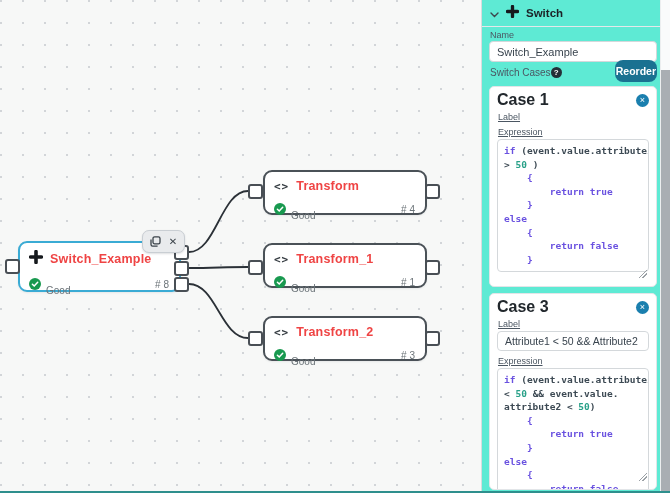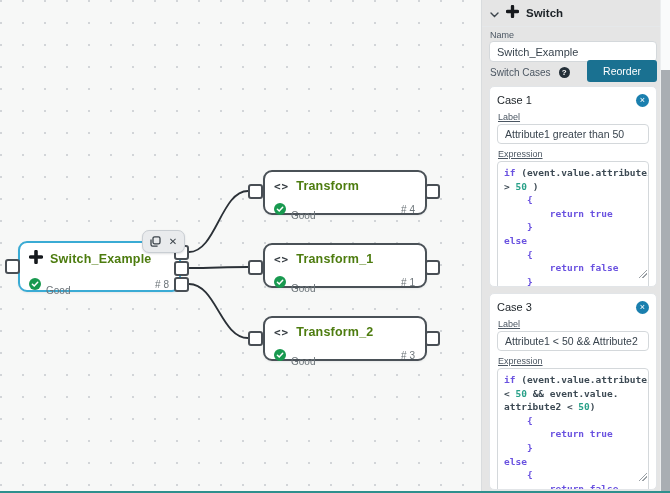--- a/index.html
+++ b/index.html
@@ -15,21 +15,21 @@
   }
   .wires { position:absolute; left:0; top:0; z-index:1; }
   .wires path { stroke:#2b3137; stroke-width:1.8; fill:none; }
 
   .node {
     position:absolute; background:#fff; border:2px solid #4a5157; border-radius:9px;
     z-index:2; box-shadow:0 1px 2px rgba(40,50,60,.08);
   }
   .node.selected { border-color:#3aabd4; }
   .node-title-row { display:flex; align-items:center; gap:7px; padding:7px 10px 0 9px; }
-  .node-title { font-size:12.5px; font-weight:bold; color:#4d7c0f; letter-spacing:.2px; white-space:nowrap; }
+  .node-title { font-size:12.5px; font-weight:bold; color:#ef4444; letter-spacing:.2px; white-space:nowrap; }
   .node-status-row { display:flex; align-items:center; gap:5px; padding:5px 10px 0 9px; }
   .status-text { font-size:10px; color:#6b7378;margin-top:12px; }
   .node-count { margin-left:auto; font-size:10px; color:#6b7378; }
   .code-glyph { font-size:11px; font-weight:bold; color:#343b41; letter-spacing:1px; font-family:"DejaVu Sans Mono", monospace; }
 
   .port {
     position:absolute; width:15px; height:15px; background:#fff;
     border:2px solid #494f55; border-radius:3px; z-index:3;
   }
 
@@ -37,51 +37,51 @@
     position:absolute; left:142px; top:230px; width:43px; height:23px; z-index:6;
     background:#e9ebed; border:1px solid #c9ced3; border-radius:7px;
     display:flex; align-items:center; justify-content:center; gap:8px;
     box-shadow:0 1px 2px rgba(40,50,60,.15);
   }
   .toolbar-x { font-size:10px; color:#3a4249; line-height:1; cursor:default; }
 
   
   .panel {
     position:absolute; left:481px; top:0; width:189px; height:493px;
-    background:#e5e5e5; border-left:1px solid #d9dcde;
+    background:#5eead4; border-left:1px solid #d9dcde;
   }
   .panel-header { position:absolute; left:0; top:0; width:179px; height:27px;
     display:flex; align-items:center; gap:7px; padding-left:8px; border-bottom:1px solid #e5e8ea; }
   .panel-title { font-size:11.5px; font-weight:bold; color:#1c2227; }
   .panel-content { position:absolute; left:7px; top:28px; width:168px; }
   .cap { font-size:9px; color:#4b5662; }
   .txt-input {
     width:100%; height:21px; border:1px solid #d4d8db; border-radius:4px;
     font-family:"Liberation Sans", sans-serif; font-size:11px; color:#39444e;
     padding:0 7px; background:#fff; outline:none; white-space:nowrap; overflow:hidden;
   }
   .name-label { position:absolute; left:1px; top:2px; }
   .name-input { position:absolute; left:0; top:13px; }
-  .cases-row-label { position:absolute; left:1px; top:39px; font-size:10px; color:#4b5662; display:flex; align-items:flex-start; gap:8px; }
+  .cases-row-label { position:absolute; left:1px; top:39px; font-size:10px; color:#4b5662; display:flex; align-items:flex-start; gap:0; }
   .reorder-btn {
-    position:absolute; right:0; top:32px; height:22px; padding:0 16px;
-    background:#1a7191; color:#fff; border:none; border-radius:3px;
-    font-family:"Liberation Sans", sans-serif; font-size:10.5px; font-weight:normal; cursor:pointer;
+    position:absolute; right:0; top:32px; height:22px; padding:0 1px;
+    background:#1a7191; color:#fff; border:none; border-radius:8px;
+    font-family:"Liberation Sans", sans-serif; font-size:10.5px; font-weight:bold; cursor:pointer;
   }
   .q-icon { width:11px; height:11px; border-radius:50%; background:#242f38; color:#fff;
     font-size:8px; font-weight:bold; display:flex; align-items:center; justify-content:center; }
 
   .case-card {
     position:absolute; left:0; width:168px; background:#fff;
     border:1px solid #e2e5e8; border-radius:5px; padding:6px 7px; overflow:hidden;
   }
   .case-card.c1 { top:58px; height:201px; }
   .case-card.c2 { top:265px; height:197px; }
   .case-head { display:flex; align-items:center; justify-content:space-between; height:14px; }
-  .case-title { font-size:11px; font-weight:normal; color:#21272c; }
+  .case-title { font-size:16px; font-weight:bold; color:#21272c; }
   .x-circle { width:13px; height:13px; border-radius:50%; background:#1a7fae; color:#fff;
     font-size:9px; line-height:13px; text-align:center; cursor:pointer; }
   .case-cap { margin:5px 0 2px 1px;text-decoration:underline; }
   .case-input { height:20px; font-size:10.5px; }
   .code-box {
     position:relative; width:100%; border:1px solid #d4d8db; border-radius:4px;
     background:#fff; padding:4px 6px; overflow:hidden;
     font-family:"DejaVu Sans Mono", monospace; font-size:9.5px; font-weight:600;
     line-height:13.6px; color:#3d4a54; white-space:pre;
   }
@@ -227,21 +227,20 @@
         <span class="q-icon">?</span>
       </div>
       <button class="reorder-btn">Reorder</button>
 
       <div class="case-card c1">
         <div class="case-head">
           <span class="case-title">Case 1</span>
           <span class="x-circle">×</span>
         </div>
         <div class="cap case-cap">Label</div>
-        <input class="txt-input case-input" type="text" value="Attribute1 greater than 50" style="">
         <div class="cap case-cap">Expression</div>
         <div class="code-box h1"><span class="kw">if</span> (event.value.attribute1
 &gt; <span class="num">50</span> )
     <span class="kw">{</span>
         <span class="kw">return</span> <span class="kw">true</span>
     <span class="kw">}</span>
 <span class="kw">else</span>
     <span class="kw">{</span>
         <span class="kw">return</span> <span class="kw">false</span>
     <span class="kw">}</span></div>

